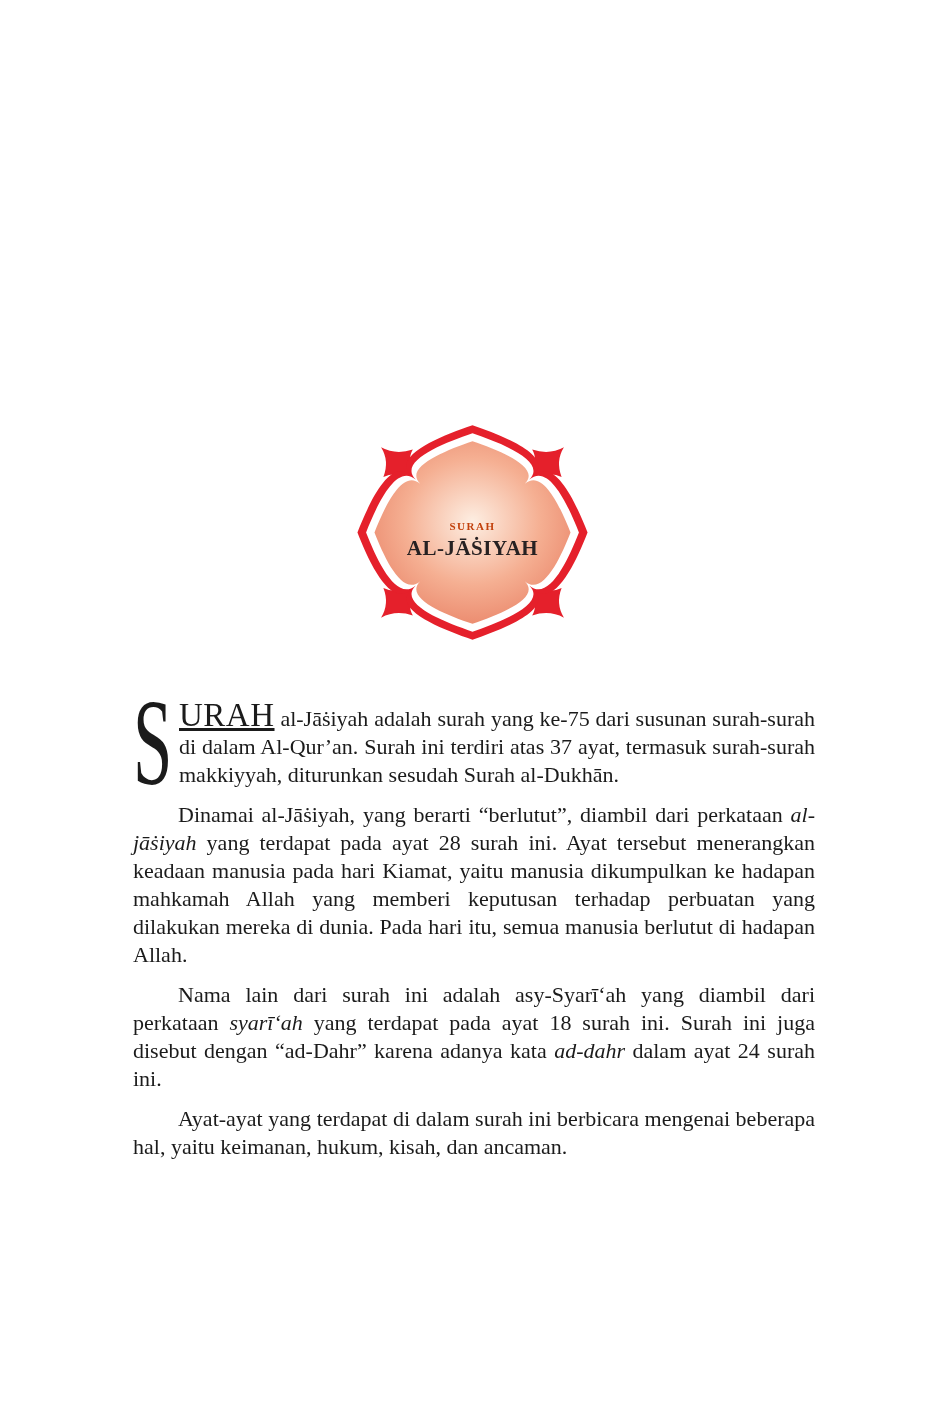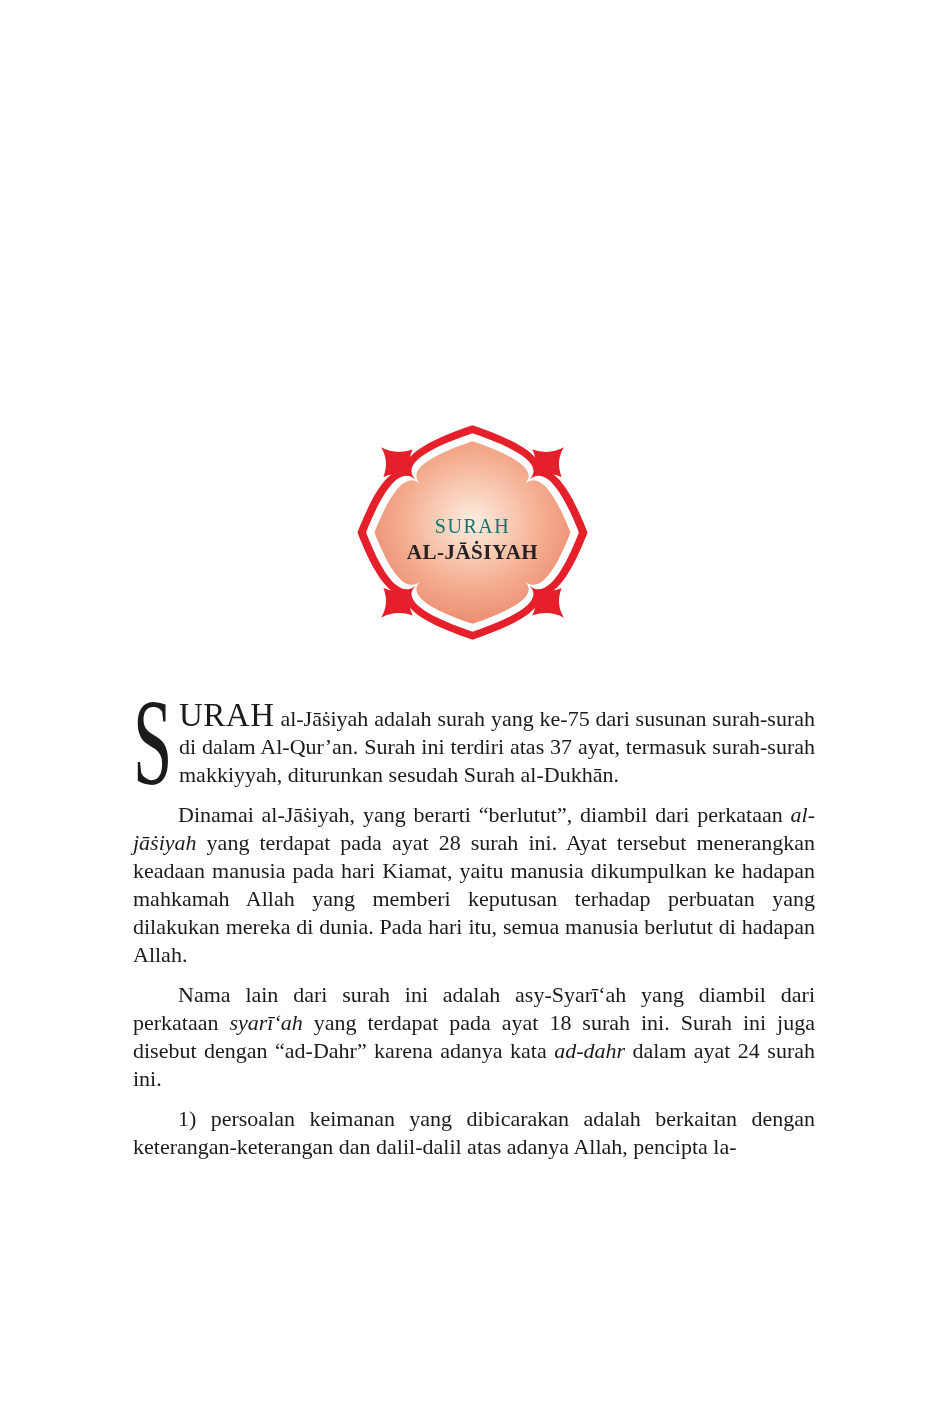--- a/index.html
+++ b/index.html
@@ -26,25 +26,25 @@
     inset: 0;
     display: flex;
     flex-direction: column;
     align-items: center;
     justify-content: center;
     gap: 6px;
     transform: translateY(7px);
     pointer-events: none;
   }
   .medallion-label {
-    font-size: 20px;
-    font-weight: normal;
+    font-size: 11px;
+    font-weight: bold;
     letter-spacing: 1.5px;
     line-height: 1;
-    color: #0f766e;
+    color: #c2410c;
   }
   .medallion-title {
     font-size: 21px;
     font-weight: bold;
     letter-spacing: 0.5px;
     line-height: 1;
     color: #262122;
   }
 
   
@@ -64,21 +64,21 @@
     float: left;
     width: 40px;
     height: 78px;
     font-size: 122px;
     line-height: 76px;
     margin: 4px 6px 0 0;
     transform: scaleX(0.58);
     transform-origin: 0 0;
     color: #1b1b1b;
   }
-  .lead { font-size: 33px; letter-spacing: 0.5px; }
+  .lead { font-size: 33px; letter-spacing: 0.5px; text-decoration: underline; }
   .it { font-style: italic; }
 </style>
 </head>
 <body>
 
 <div class="page">
 
   <div class="medallion">
     <svg viewBox="-120 -120 240 240" preserveAspectRatio="none" xmlns="http://www.w3.org/2000/svg">
       <defs>
@@ -101,16 +101,16 @@
     <div class="medallion-text">
       <div class="medallion-label">SURAH</div>
       <div class="medallion-title">AL-JĀṠIYAH</div>
     </div>
   </div>
 
   <div class="article">
       <p class="no-indent"><span class="dropcap">S</span><span class="lead">URAH</span><span> al-Jāṡiyah adalah surah yang ke-75 dari susunan surah-surah di dalam Al-Qur’an. Surah ini terdiri atas 37 ayat, termasuk surah-surah makkiyyah, diturunkan sesudah Surah al-Dukhān.</span></p>
       <p><span>Dinamai al-Jāṡiyah, yang berarti “berlutut”, diambil dari perkataan </span><span class="it">al-jāṡiyah</span><span> yang terdapat pada ayat 28 surah ini. Ayat tersebut menerangkan keadaan manusia pada hari Kiamat, yaitu manusia dikumpulkan ke hadapan mahkamah Allah yang memberi keputusan terhadap perbuatan yang dilakukan mereka di dunia. Pada hari itu, semua manusia berlutut di hadapan Allah.</span></p>
       <p><span>Nama lain dari surah ini adalah asy-Syarī‘ah yang diambil dari perkataan </span><span class="it">syarī‘ah</span><span> yang terdapat pada ayat 18 surah ini. Surah ini juga disebut dengan “ad-Dahr” karena adanya kata </span><span class="it">ad-dahr</span><span> dalam ayat 24 surah ini.</span></p>
-      <p><span>1) persoalan keimanan yang dibicarakan adalah berkaitan dengan keterangan-keterangan dan dalil-dalil atas adanya Allah, pencipta la-</span></p>
+      <p><span>Ayat-ayat yang terdapat di dalam surah ini berbicara mengenai beberapa hal, yaitu keimanan, hukum, kisah, dan ancaman.</span></p>
     </div>
 
 </div>
 
 </body></html>

